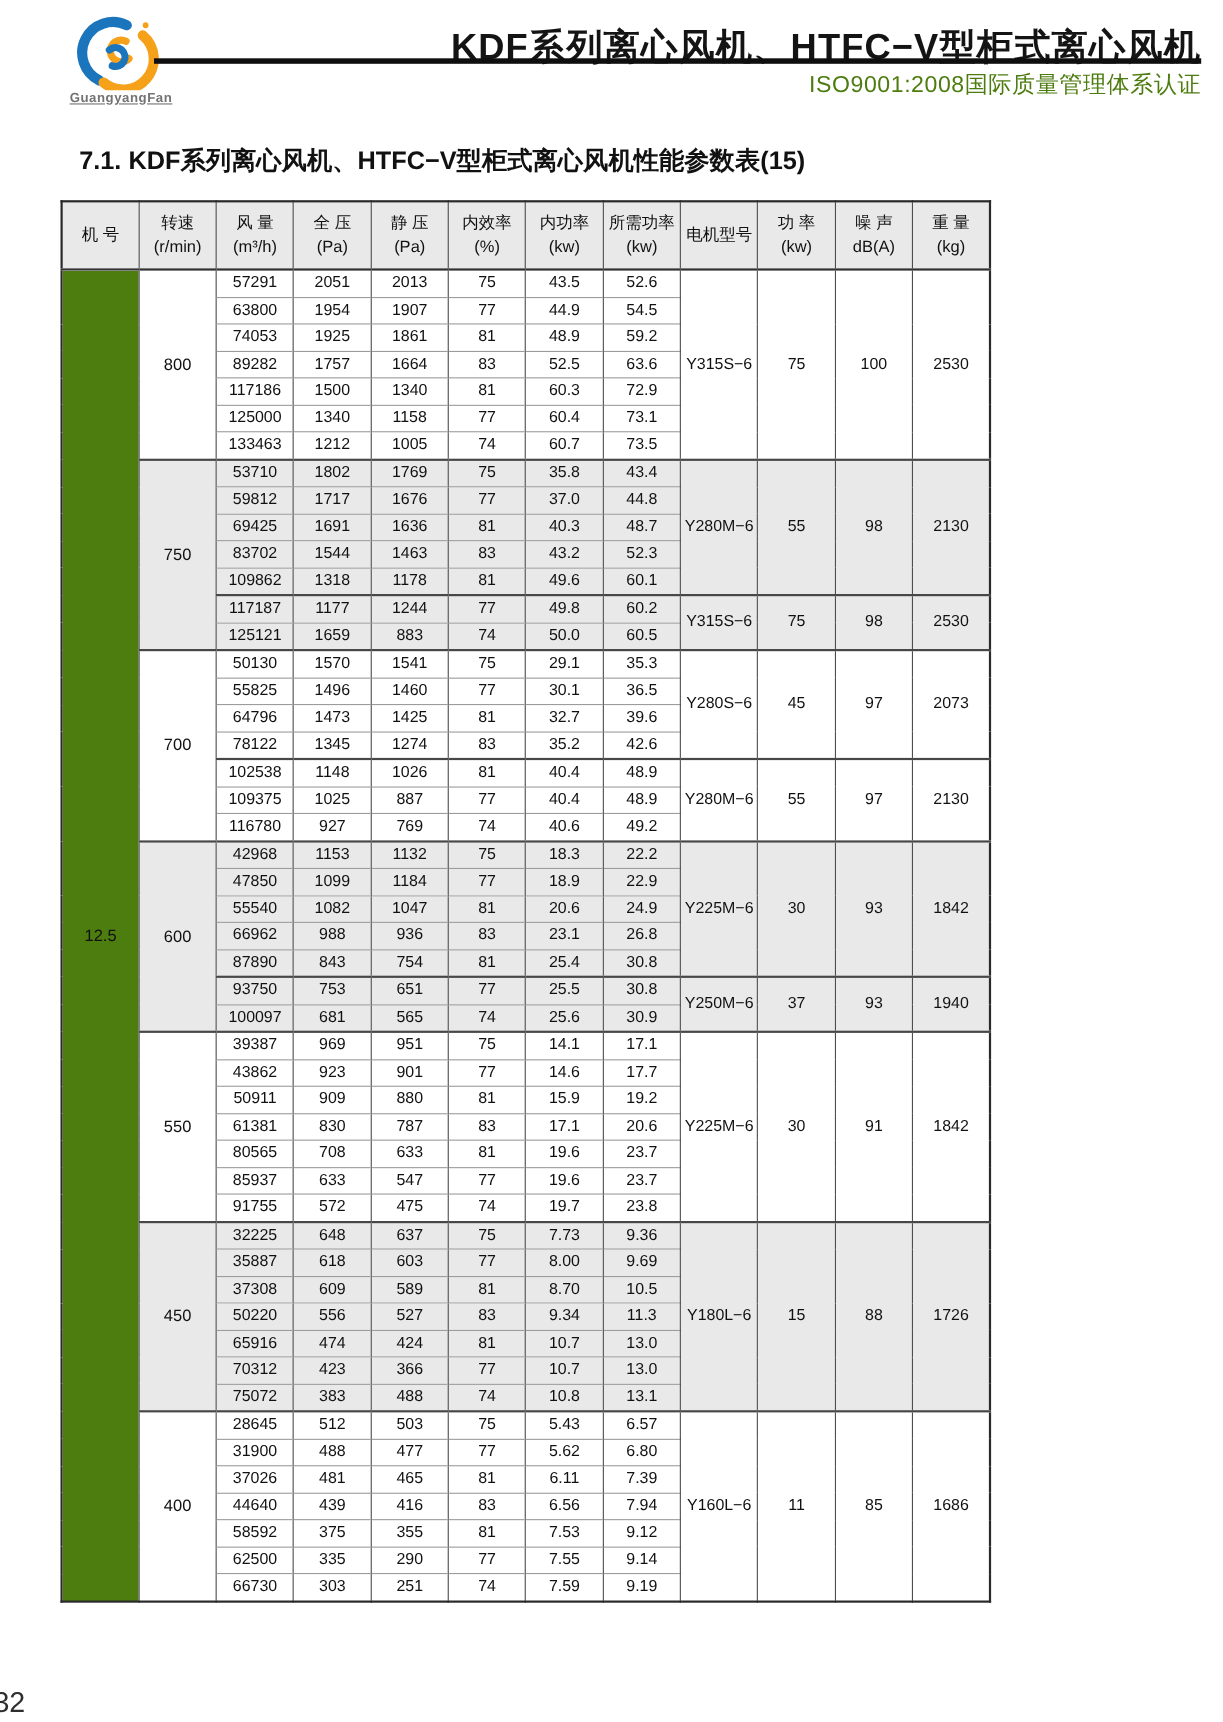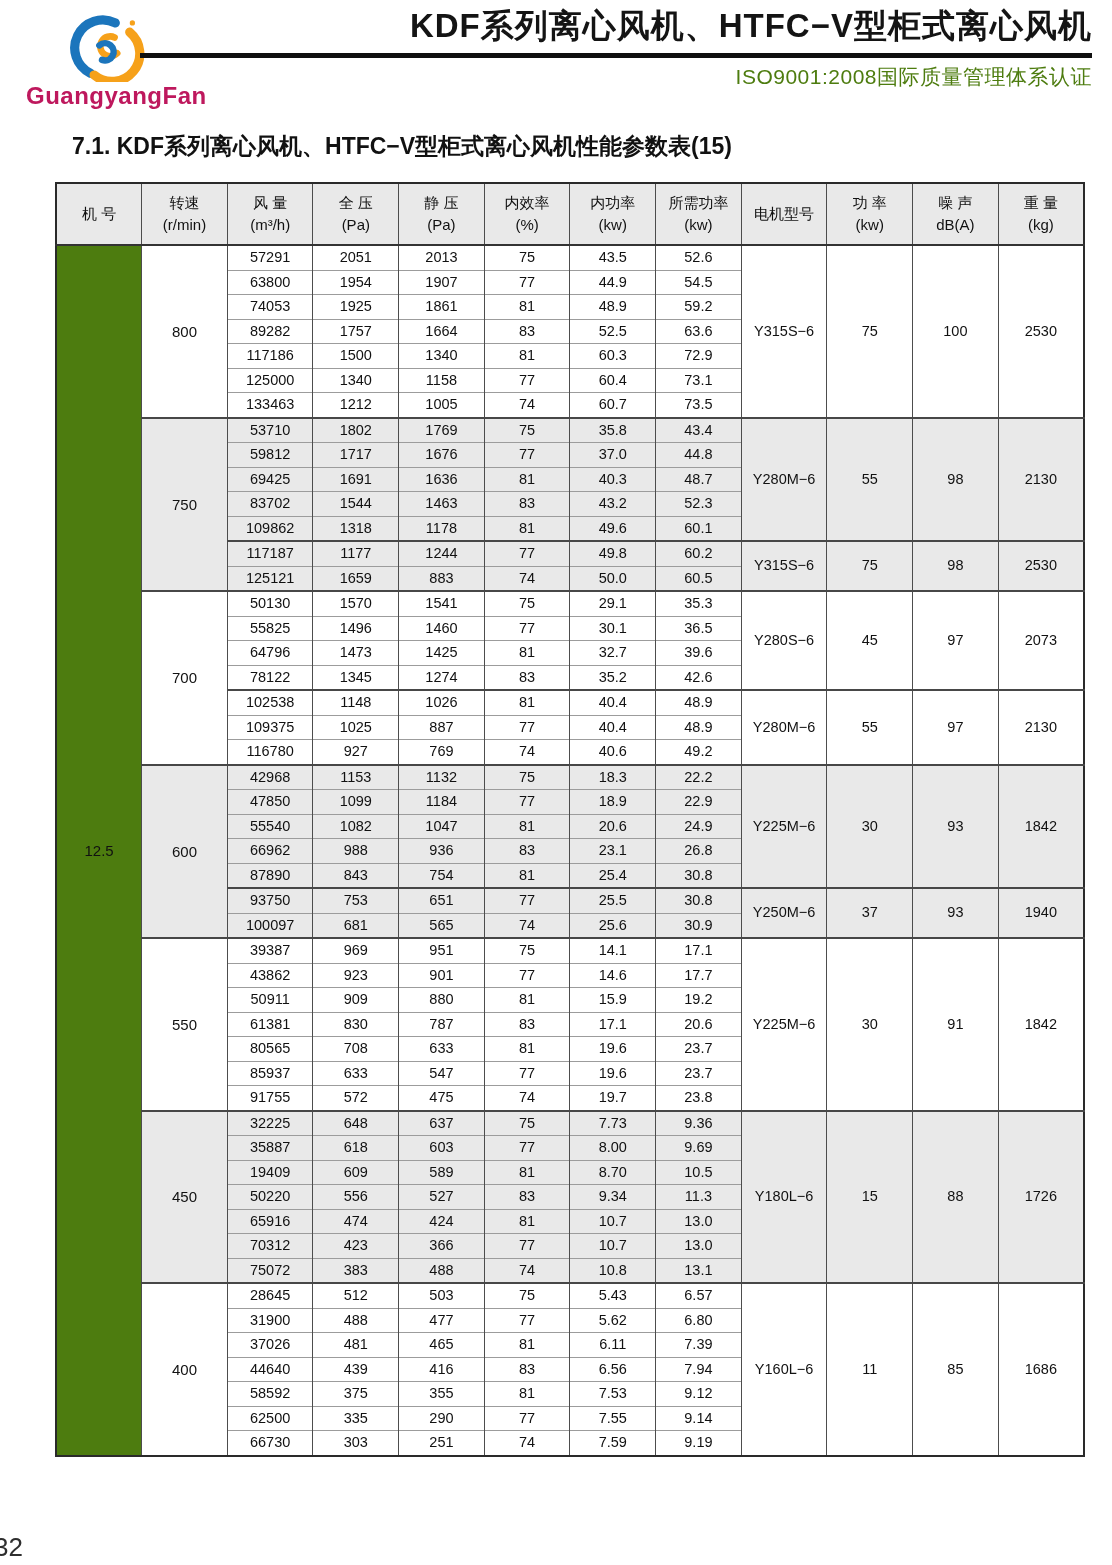--- a/index.html
+++ b/index.html
@@ -4,28 +4,28 @@
 <style>
   html,body{margin:0;padding:0;}
   body{
     width:1112px;height:1565px;position:relative;background:#ffffff;
     font-family:"Liberation Sans","DejaVu Sans",sans-serif;color:#111;
     overflow:hidden;
   }
   
   .logo-icon{position:absolute;left:52px;top:14px;width:112px;height:68px;}
   .brand{position:absolute;left:26px;top:82px;width:168px;text-align:center;
-         font-size:24px;font-weight:bold;color:#be185d;letter-spacing:.5px;}
-  .doc-title{position:absolute;right:20px;top:4px;font-size:33px;font-weight:bold;
+         font-size:12px;font-weight:bold;color:#737373;letter-spacing:.5px;text-decoration:underline;}
+  .doc-title{position:absolute;right:20px;top:21px;font-size:33px;font-weight:bold;
              color:#141414;letter-spacing:1px;white-space:nowrap;}
   .title-rule{position:absolute;left:140px;right:20px;top:53px;height:5px;background:#0f0f0f;}
   .iso-text{position:absolute;right:20px;top:63px;font-size:21px;color:#4d7c0f;letter-spacing:.5px;}
   .section-title{position:absolute;left:72px;top:131px;font-size:23px;font-weight:bold;color:#111;}
   
-  table{position:absolute;left:55px;top:182px;width:1030px;
+  table{position:absolute;left:55px;top:182px;width:846px;
         border-collapse:collapse;table-layout:fixed;border:2px solid #2a2a2a;}
   th{background:#e9e9e9;height:60px;font-size:15px;font-weight:normal;color:#111;
      border-left:1px solid #4d4d4d;border-bottom:2px solid #333;padding:0;line-height:1.45;}
   td{height:23.5px;line-height:23.5px;font-size:14.5px;text-align:center;color:#111;
      border-left:1px solid #4d4d4d;border-top:1px solid #9c9c9c;padding:0;
      overflow:hidden;white-space:nowrap;}
   td.machine{background:#4d7c0f;font-size:15px;}
   td.speed{font-size:15px;}
   td.shade{background:#e9e9e9;}
   td.gs{border-top:2px solid #474747;}
@@ -438,21 +438,21 @@
       </tr>
       <tr>
         <td class="num shade">35887</td>
         <td class="num shade">618</td>
         <td class="num shade">603</td>
         <td class="num shade">77</td>
         <td class="num shade">8.00</td>
         <td class="num shade">9.69</td>
       </tr>
       <tr>
-        <td class="num shade">19409</td>
+        <td class="num shade">37308</td>
         <td class="num shade">609</td>
         <td class="num shade">589</td>
         <td class="num shade">81</td>
         <td class="num shade">8.70</td>
         <td class="num shade">10.5</td>
       </tr>
       <tr>
         <td class="num shade">50220</td>
         <td class="num shade">556</td>
         <td class="num shade">527</td>

